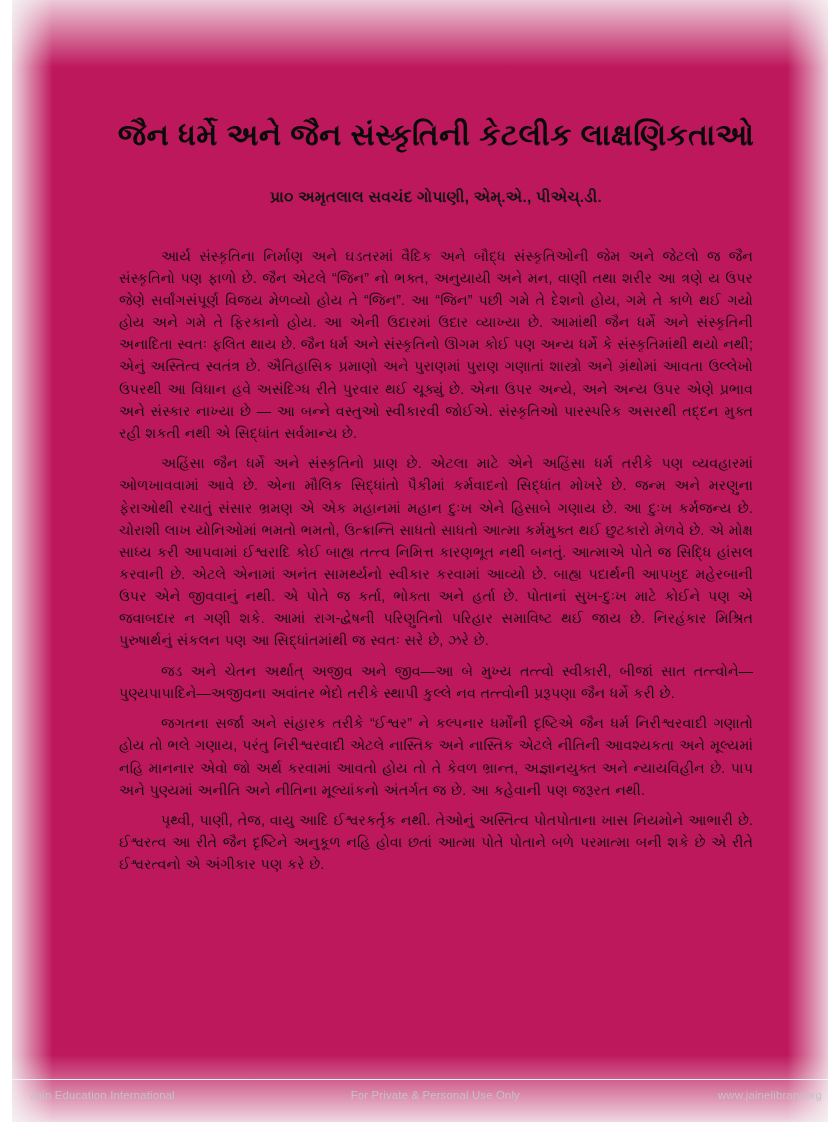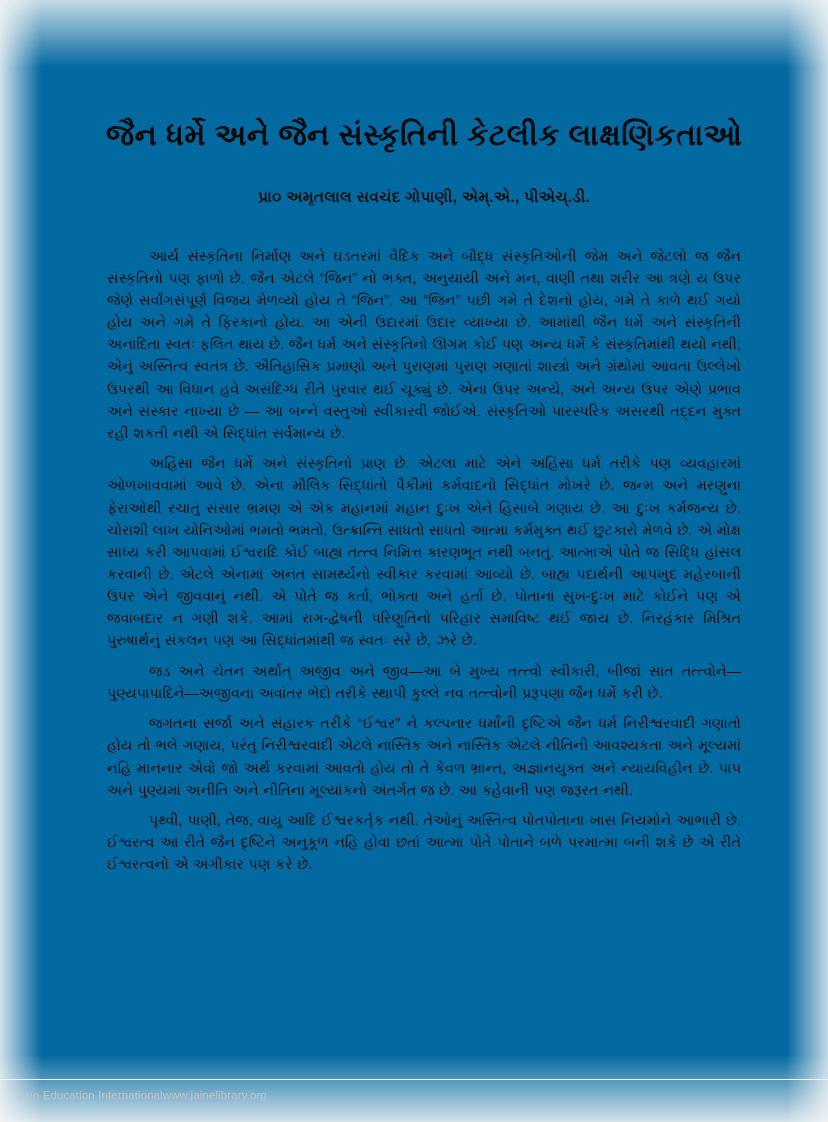--- a/index.html
+++ b/index.html
@@ -14,23 +14,24 @@
     position: relative;
     overflow: hidden;
     font-family: "Liberation Serif", "DejaVu Serif", serif;
     color: #101010;
     -webkit-font-smoothing: antialiased;
   }
 
   .page {
     position: absolute;
     inset: 0;
-    background: #0369a1;
+    background: #be185d;
     display: flex;
     flex-direction: column;
+    margin-left: 12px;
   }
 
   
   .scan-tint {
     position: absolute;
     inset: 0;
     pointer-events: none;
     background:
       linear-gradient(90deg, rgba(246,246,246,0.85) 0%, rgba(255,255,255,0) 5%,
                              rgba(255,255,255,0) 95%, rgba(246,246,246,0.8) 100%),
@@ -165,18 +166,19 @@
       <p class="para">જગતના સર્જા અને સંહારક તરીકે “ઈશ્વર” ને કલ્પનાર ધર્મોંની દૃષ્ટિએ જૈન ધર્મ નિરીશ્વરવાદી ગણાતો હોય તો ભલે ગણાય, પરંતુ નિરીશ્વરવાદી એટલે નાસ્તિક અને નાસ્તિક એટલે નીતિની આવશ્યકતા અને મૂલ્યમાં નહિ માનનાર એવો જો અર્થ કરવામાં આવતો હોય તો તે કેવળ ભ્રાન્ત, અજ્ઞાનયુક્ત અને ન્યાયવિહીન છે. પાપ અને પુણ્યમાં અનીતિ અને નીતિના મૂલ્યાંકનો અંતર્ગત જ છે. આ કહેવાની પણ જરૂરત નથી.</p>
       <p class="para">પૃથ્વી, પાણી, તેજ, વાયુ આદિ ઈશ્વરકર્તૃક નથી. તેઓનું અસ્તિત્વ પોતપોતાના ખાસ નિયમોને આભારી છે. ઈશ્વરત્વ આ રીતે જૈન દૃષ્ટિને અનુકૂળ નહિ હોવા છતાં આત્મા પોતે પોતાને બળે પરમાત્મા બની શકે છે એ રીતે ઈશ્વરત્વનો એ અંગીકાર પણ કરે છે.</p>
     </div>
 
   </div>
 
   <div class="footer-rule"></div>
 
   <div class="footer">
     <span class="f-left">Jain Education International</span>
+    <span class="f-center">For Private &amp; Personal Use Only</span>
     <span class="f-right">www.jainelibrary.org</span>
   </div>
 
   <div class="scan-tint"></div>
 
 </div>
 
 </body></html>

